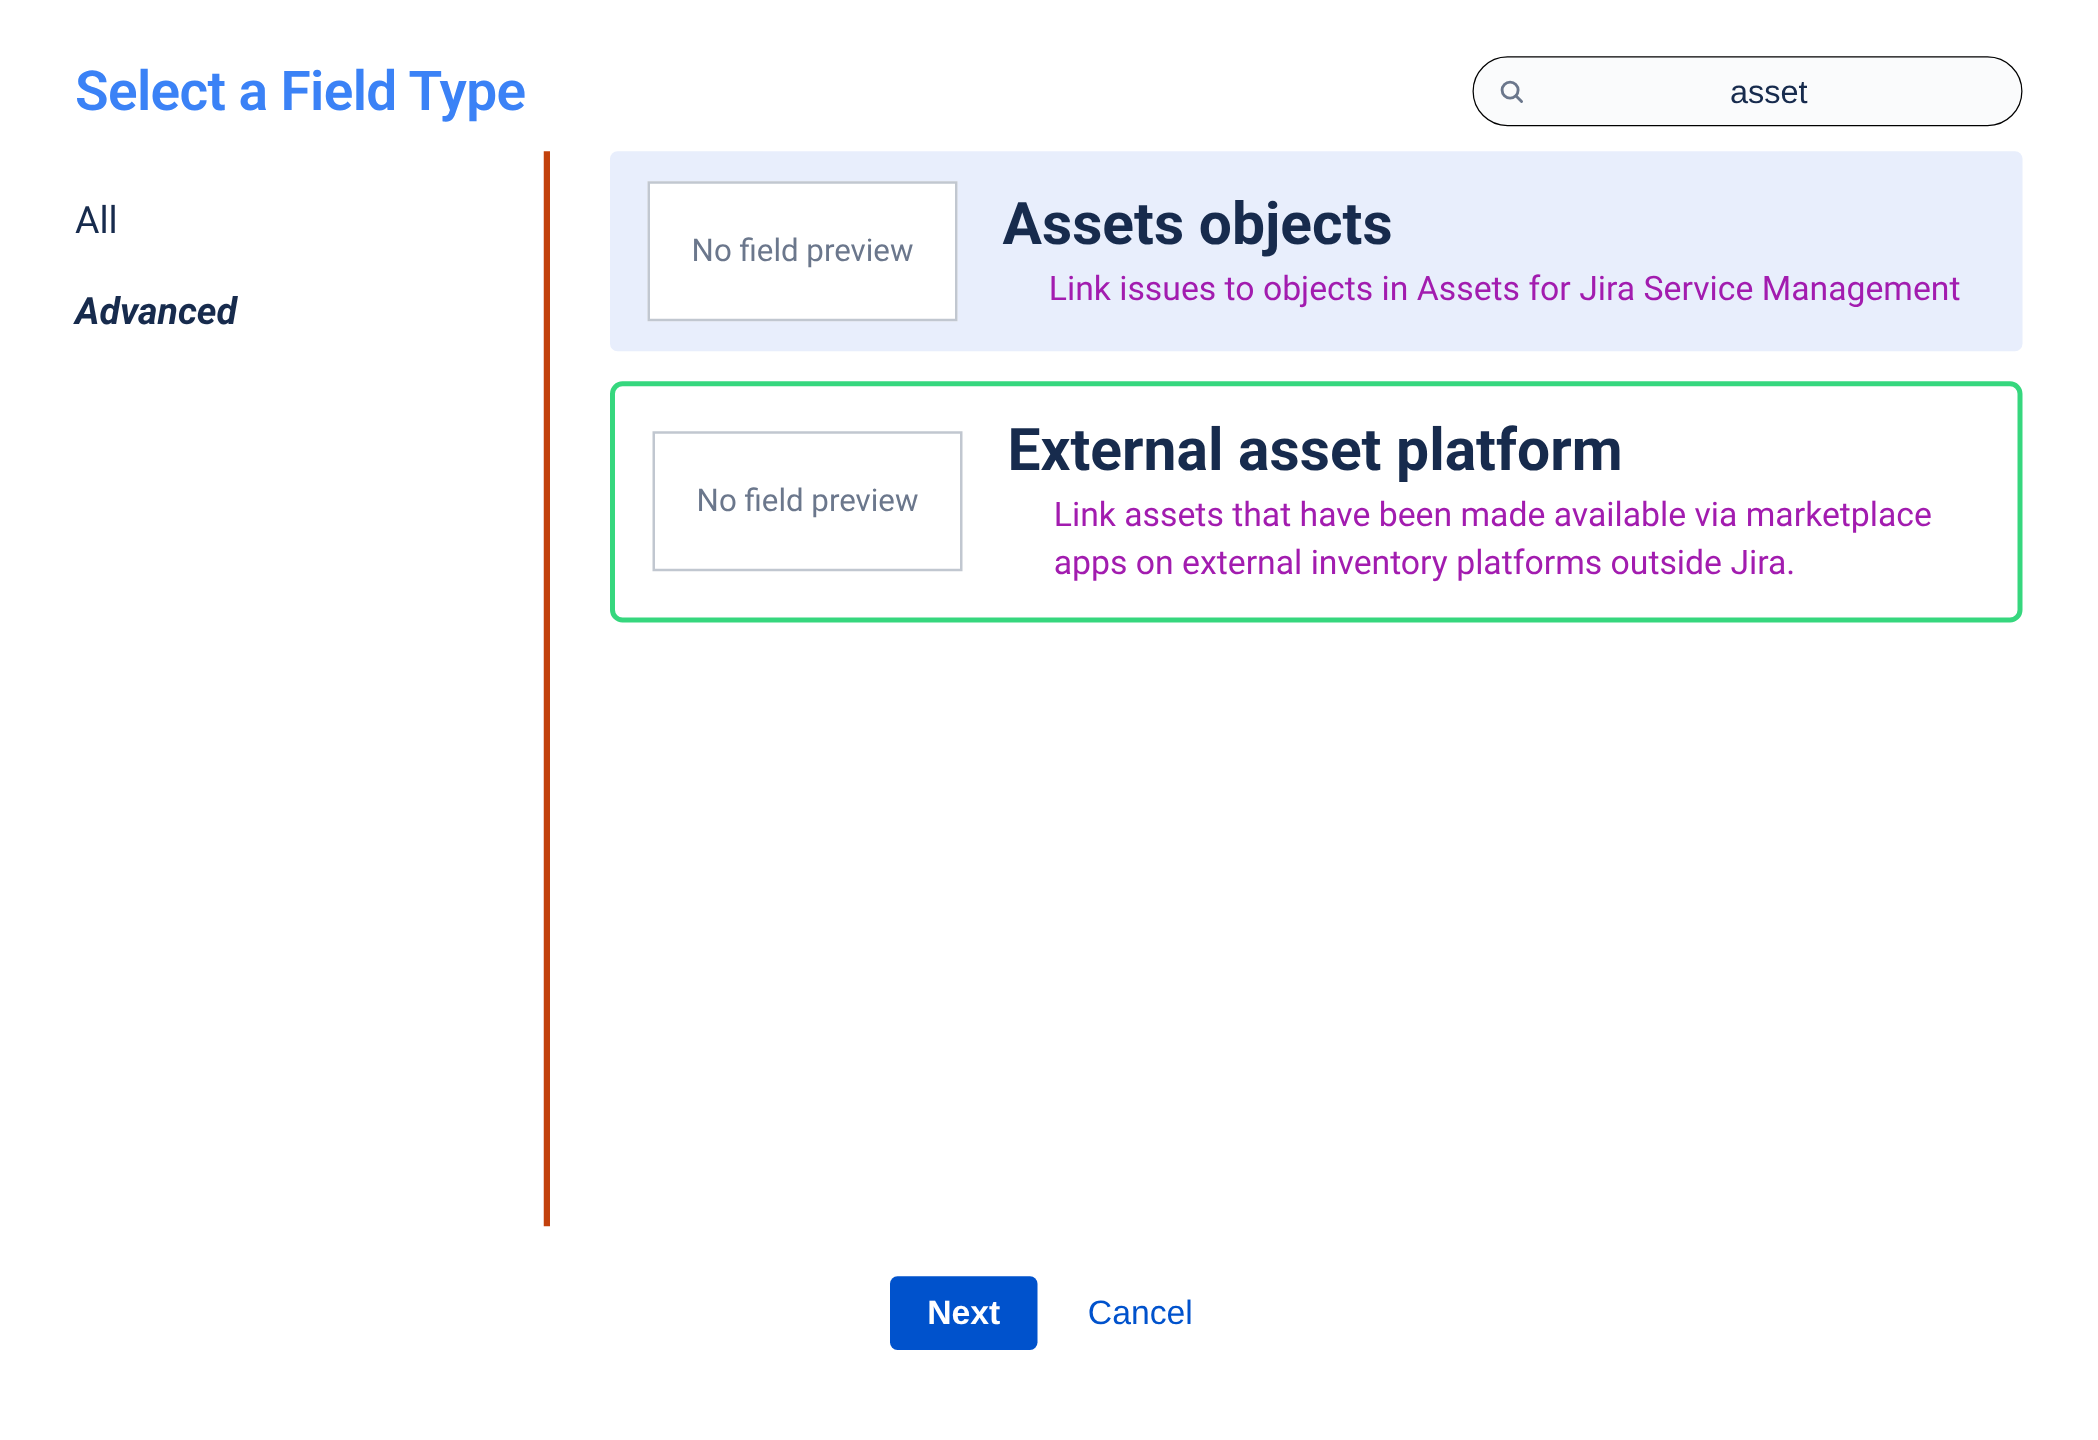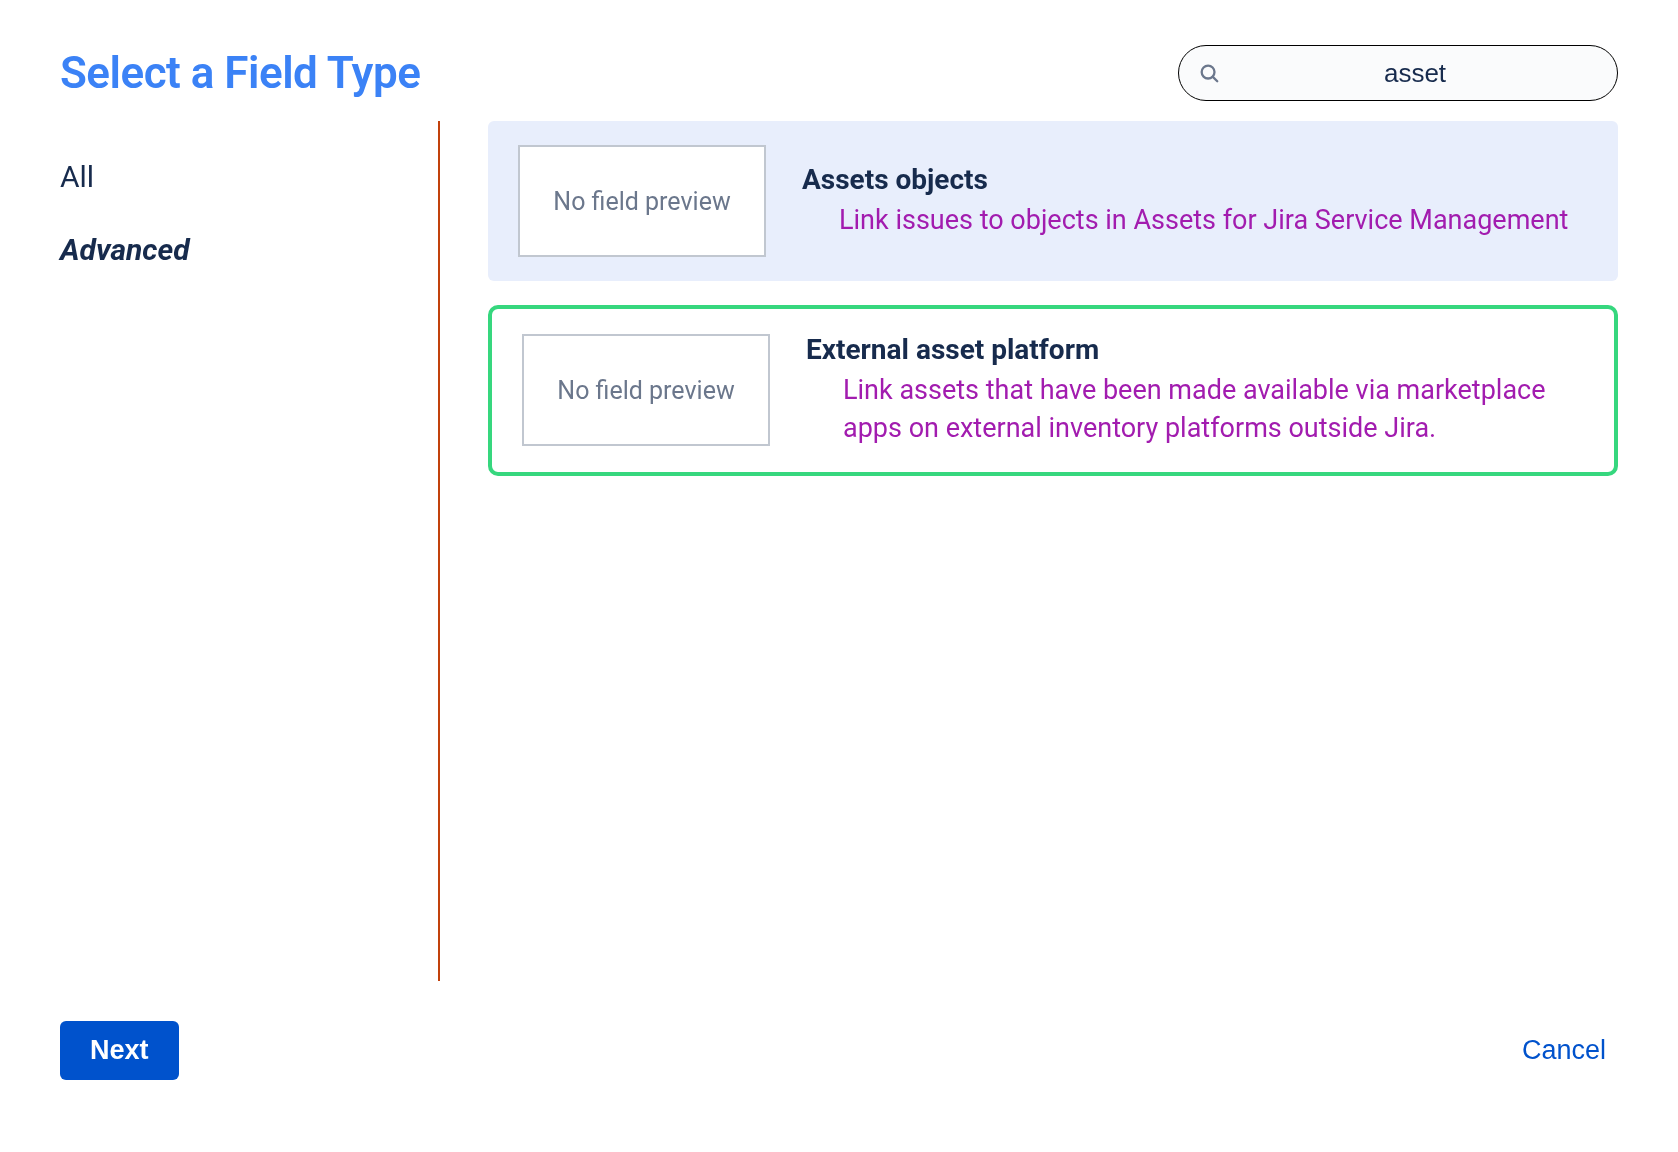--- a/index.html
+++ b/index.html
@@ -55,21 +55,21 @@
       width: 22px;
       height: 22px;
       color: #6b778c;
     }
     .body-row {
       display: flex;
     }
     .sidebar {
       width: 380px;
       padding-top: 28px;
-      border-right: 2px solid #c2410c;
+      border-right: 5px solid #c2410c;
       height: 860px;
     }
     .sidebar-item {
       font-size: 30px;
       color: #172B4D;
       padding: 10px 0 28px 0;
       cursor: pointer;
     }
     .sidebar-item.active {
       font-weight: 700;
@@ -106,34 +106,34 @@
       justify-content: center;
       color: #6b778c;
       font-size: 25px;
       background: #ffffff;
       flex-shrink: 0;
     }
     .card-text {
       flex: 1;
     }
     .card-title {
-      font-size: 28px;
+      font-size: 47px;
       font-weight: 700;
       color: #172B4D;
       margin-bottom: 6px;
     }
     .card-desc {
       font-size: 27px;
       color: #a21caf;
       line-height: 1.4;
       margin-left: 37px;
     }
     .footer-row {
       display: flex;
-      justify-content: space-between;
+      justify-content: center;
       align-items: center;
       gap: 40px;
       padding-top: 40px;
       padding-right: 12px;
     }
     .btn-primary {
       background: #0052cc;
       color: #ffffff;
       font-size: 27px;
       font-weight: 600;

